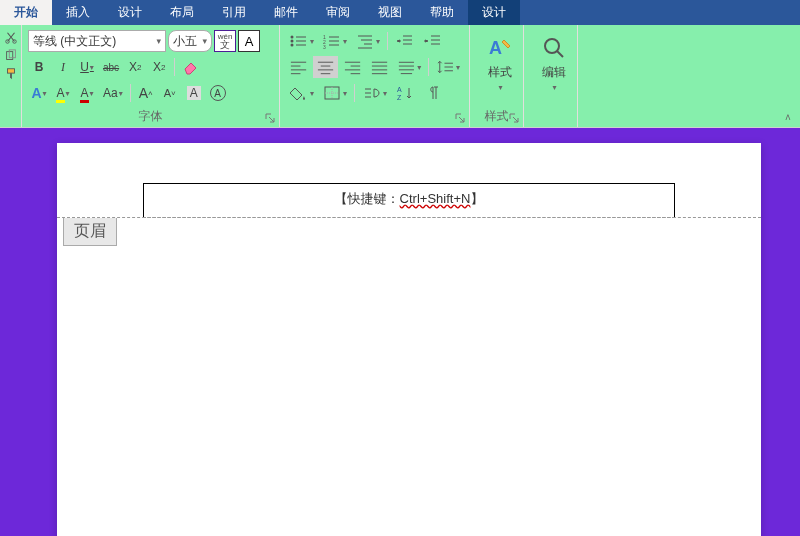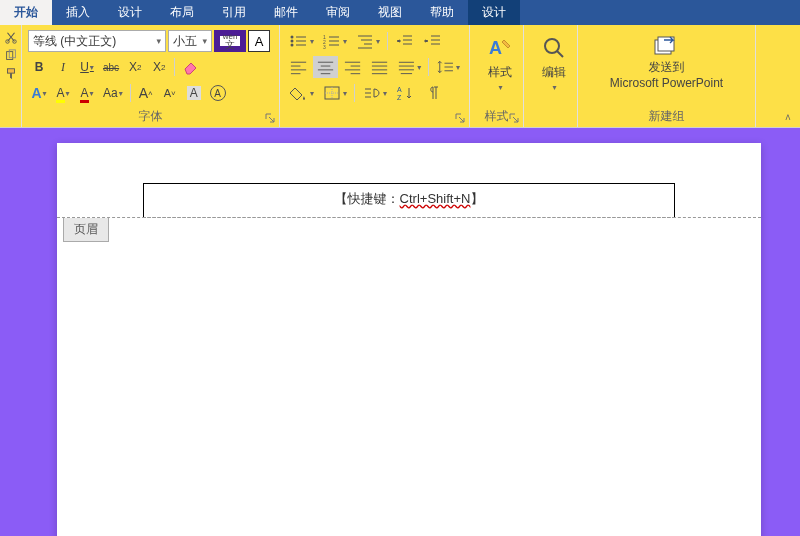--- a/index.html
+++ b/index.html
@@ -7,21 +7,21 @@
 
     
     .tabs-bar { height: 25px; background: #2b579a; display: flex; align-items: stretch; color: #fff; font-size: 12px; }
     .tab { padding: 0 14px; display: flex; align-items: center; cursor: pointer; white-space: nowrap; }
     .tab.active { background: #f3f2f1; color: #2b579a; font-weight: bold; }
     .tab.context { background: #124078; }
     .search-box { display: flex; align-items: center; padding: 0 8px; gap: 6px; font-size: 12px; }
     .bulb-icon { width: 14px; height: 14px; }
 
     
-    .ribbon { height: 103px; background: #fde047; border-bottom: 1px solid #d0d0d0; display: flex; position: relative; }
+    .ribbon { height: 103px; background: #86efac; border-bottom: 1px solid #d0d0d0; display: flex; position: relative; }
     .side-clipboard { width: 22px; border-right: 1px solid #e1dfdd; display: flex; flex-direction: column; align-items: center; padding-top: 6px; gap: 4px; }
     .side-clipboard .mini-icon { width: 14px; height: 14px; }
 
     .group { border-right: 1px solid #e1dfdd; display: flex; flex-direction: column; justify-content: space-between; padding: 4px 6px 2px 6px; }
     .group-label { text-align: center; font-size: 12px; color: #666; padding-top: 2px; }
     .group-body { flex: 1; display: flex; flex-direction: column; gap: 2px; }
 
     .row { display: flex; align-items: center; gap: 2px; height: 24px; }
     .btn { height: 22px; min-width: 22px; display: flex; align-items: center; justify-content: center; font-size: 12px; color: #444; cursor: pointer; padding: 0 2px; border: 1px solid transparent; }
     .combo { height: 22px; border: 1px solid #ababab; background: #fff; display: flex; align-items: center; padding: 0 4px; font-size: 12px; color: #333; }
@@ -42,36 +42,36 @@
 
     .launcher { position: absolute; bottom: 3px; right: 3px; width: 12px; height: 12px; cursor: pointer; }
     .group { position: relative; }
 
     .collapse-btn { position: absolute; bottom: 2px; right: 4px; width: 16px; height: 16px; color: #666; display:flex; align-items:center; justify-content:center; font-size:10px; cursor:pointer;}
 
     
     svg { display: block; }
 
     
-    .doc-area { position: absolute; top: 128px; left: 0; right: 0; bottom: 0; background: #8b5cf6; overflow: hidden; text-decoration: underline; }
+    .doc-area { position: absolute; top: 128px; left: 0; right: 0; bottom: 0; background: #6d28d9; overflow: hidden; text-decoration: underline; }
     .page { position: absolute; left: 57px; top: 15px; width: 704px; height: 500px; background: #fff; box-shadow: 0 2px 8px rgba(0,0,0,0.2); }
 
     .header-area { position: absolute; top: 0; left: 0; right: 0; height: 75px; }
     .header-dashed { position: absolute; bottom: 0; left: 0; right: 0; border-bottom: 1px dashed #999; }
     .header-content-box { position: absolute; top: 40px; left: 86px; right: 86px; border: 1px solid #000; border-bottom: 1px dashed #999; height: 35px; display: flex; align-items: flex-start; justify-content: center; padding-top: 6px; background: transparent; }
     .header-text { font-size: 13px; color: #333; }
     .header-text .underline-red { text-decoration: underline; text-decoration-style: wavy; text-decoration-color: #cc0000; }
-    .header-tag { position: absolute; top: 75px; left: 6px; background: #e8e8e8; border: 1px solid #aaa; border-top: none; padding: 3px 10px; font-size: 12px; color: #555; }
+    .header-tag { position: absolute; top: 75px; left: 6px; background: #e8e8e8; border: 1px solid #aaa; border-top: none; padding: 3px 10px; font-size: 16px; color: #555; }
 
     .sep { width: 1px; height: 18px; background: #d0d0d0; margin: 0 2px; }
     .wide-arrow { font-size: 8px; color: #666; margin-left: 1px; }
 
     .font-row1 .font-combo { width: 138px; justify-content: space-between; }
-    .font-row1 .size-combo { width: 44px; justify-content: space-between; }
-    .wenbox { width: 32px; height: 22px; border: 6px solid #4c1d95; display:flex; flex-direction:column; align-items:center; justify-content:center; font-size:8px; line-height:8px; background:#fff; color:#444; }
+    .font-row1 .size-combo { width: 44px; justify-content: space-between; border-radius: 8px; }
+    .wenbox { width: 22px; height: 22px; border: 1px solid #4c1d95; display:flex; flex-direction:column; align-items:center; justify-content:center; font-size:8px; line-height:8px; background:#fff; color:#444; }
     .a-border { width: 22px; height: 22px; border: 1px solid #333; display:flex; align-items:center; justify-content:center; font-size:13px; background:#fff; }
 
     .icon-color-bar { width: 16px; height: 3px; display: block; }
 
     .para-icon { width: 20px; height: 16px; }
   </style>
 </head>
 <body>
 
 <div class="tabs-bar">
@@ -316,32 +316,20 @@
       <svg class="big-btn-icon" viewBox="0 0 28 28">
           <circle cx="12" cy="12" r="7" fill="none" stroke="#555" stroke-width="2"></circle>
           <path d="M17 17l6 6" stroke="#555" stroke-width="2"></path>
         </svg>
       <span>编辑</span>
       <span class="wide-arrow">▾</span>
     </div>
     <div class="group-label"></div>
   </div>
 
-  <div class="group newgroup">
-    <div class="newgroup-body">
-      <svg class="icon" viewBox="0 0 26 22">
-          <rect x="1" y="4" width="16" height="14" fill="#fff" stroke="#555"></rect>
-          <rect x="4" y="1" width="16" height="14" fill="#fff" stroke="#555"></rect>
-          <path d="M10 4h9l-3-3M19 4l-3 3" stroke="#2b579a" fill="none" stroke-width="1.4"></path>
-        </svg>
-      <div class="line1">发送到</div>
-      <div class="line2">Microsoft PowerPoint</div>
-    </div>
-    <div class="group-label">新建组</div>
-  </div>
 
   <div class="collapse-btn">˄</div>
 </div>
 
 <div class="doc-area">
   <div class="page">
     <div class="header-area">
       <div class="header-content-box">
         <span class="header-text">
           <span>【快捷键：</span><span class="underline-red">Ctrl+Shift+N</span><span>】</span>

